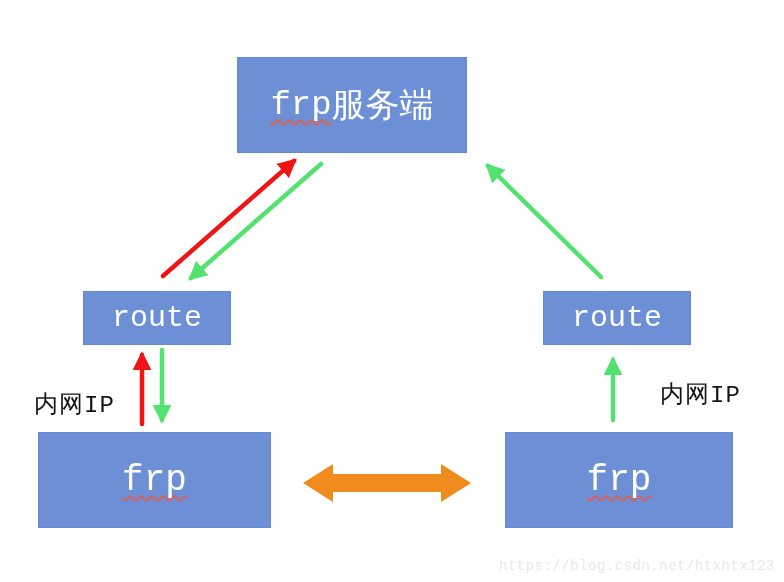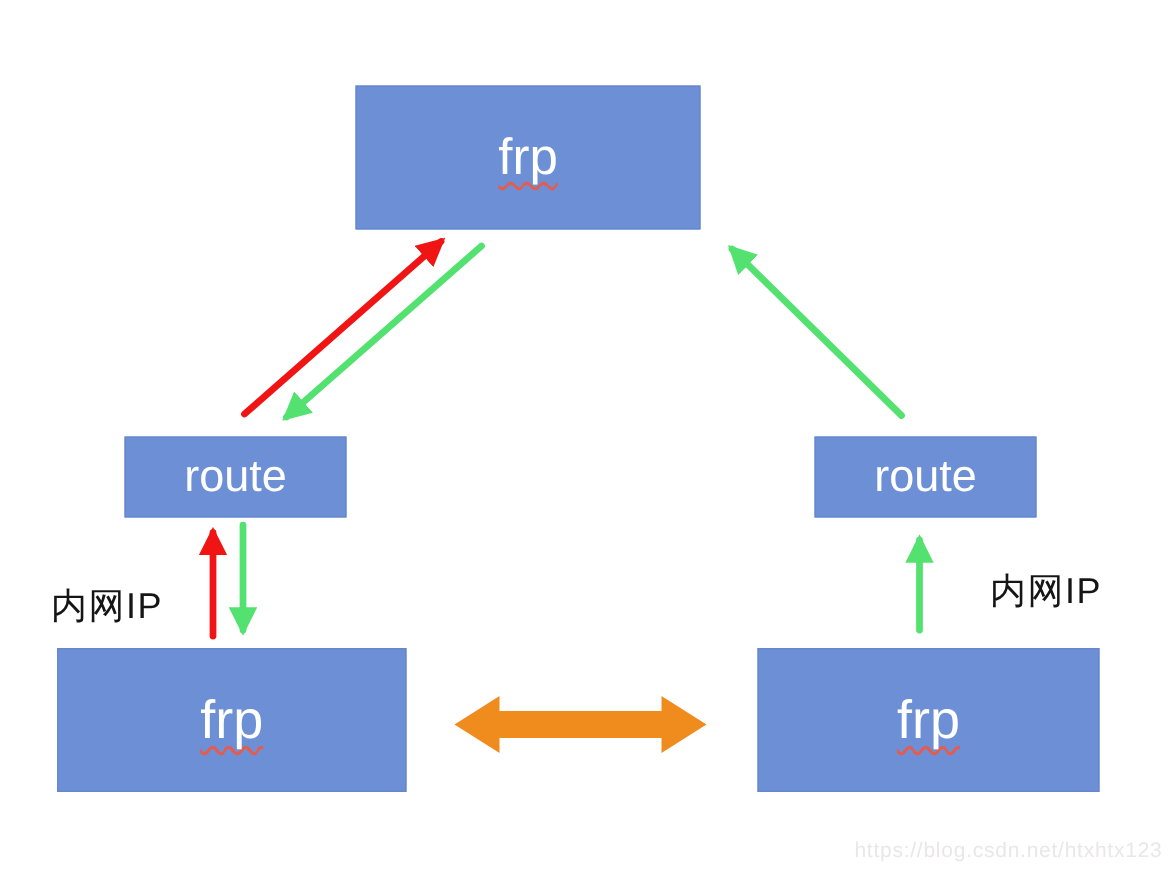--- a/index.html
+++ b/index.html
@@ -2,21 +2,21 @@
 <html><head>
 <meta charset="utf-8">
 <style>
   html, body { margin: 0; padding: 0; background: #ffffff; }
   .canvas {
     position: relative;
     width: 784px;
     height: 582px;
     background: #ffffff;
     overflow: hidden;
-    font-family: Liberation Sans, sans-serif;
+    font-family: Liberation Mono, monospace;
   }
   .arrows-layer {
     position: absolute;
     left: 0; top: 0;
     width: 784px; height: 582px;
     pointer-events: none;
   }
   .node {
     position: absolute;
     background: #6C8FD5;
@@ -92,20 +92,21 @@
 
     <line class="arrow-line stroke-green" x1="162" y1="350" x2="162" y2="420" marker-end="url(#head-green)"></line>
 
     <line class="arrow-line stroke-green" x1="613" y1="420" x2="613" y2="360" marker-end="url(#head-green)"></line>
 
     <polygon class="fill-orange" points="303,483 333,464 333,474 441,474 441,464 471,483 441,502 441,492 333,492 333,502"></polygon>
   </svg>
 
   <div class="node node-server">
     <span class="latin">frp</span>
+      <span>服务端</span>
   </div>
 
   <div class="node node-route-l">
     <span>route</span>
   </div>
 
   <div class="node node-route-r">
     <span>route</span>
   </div>
 

